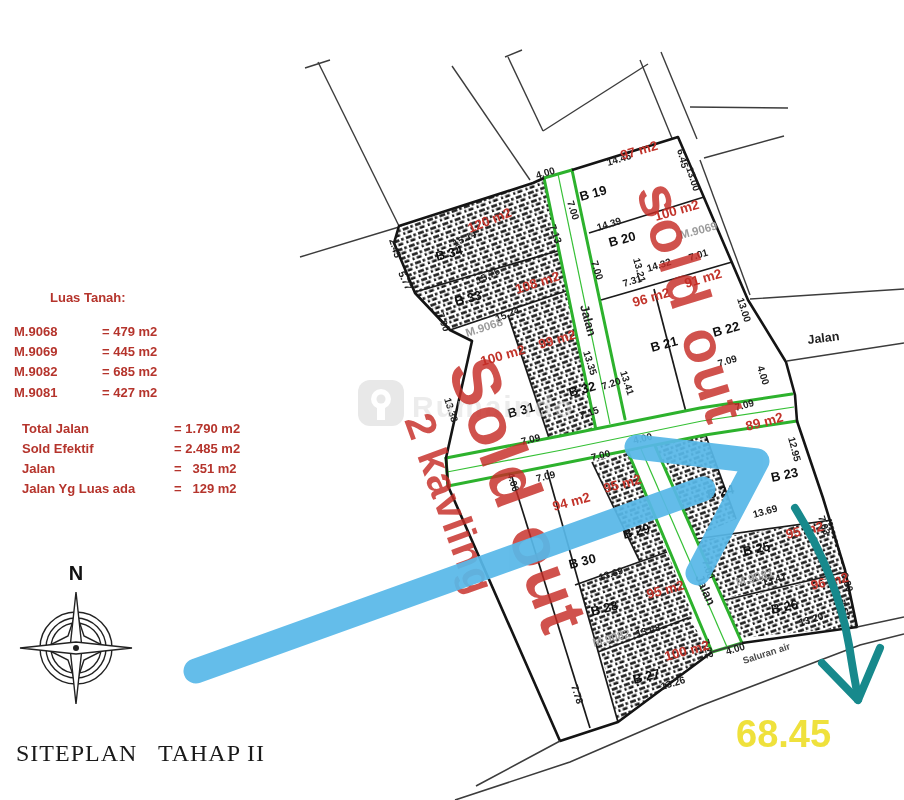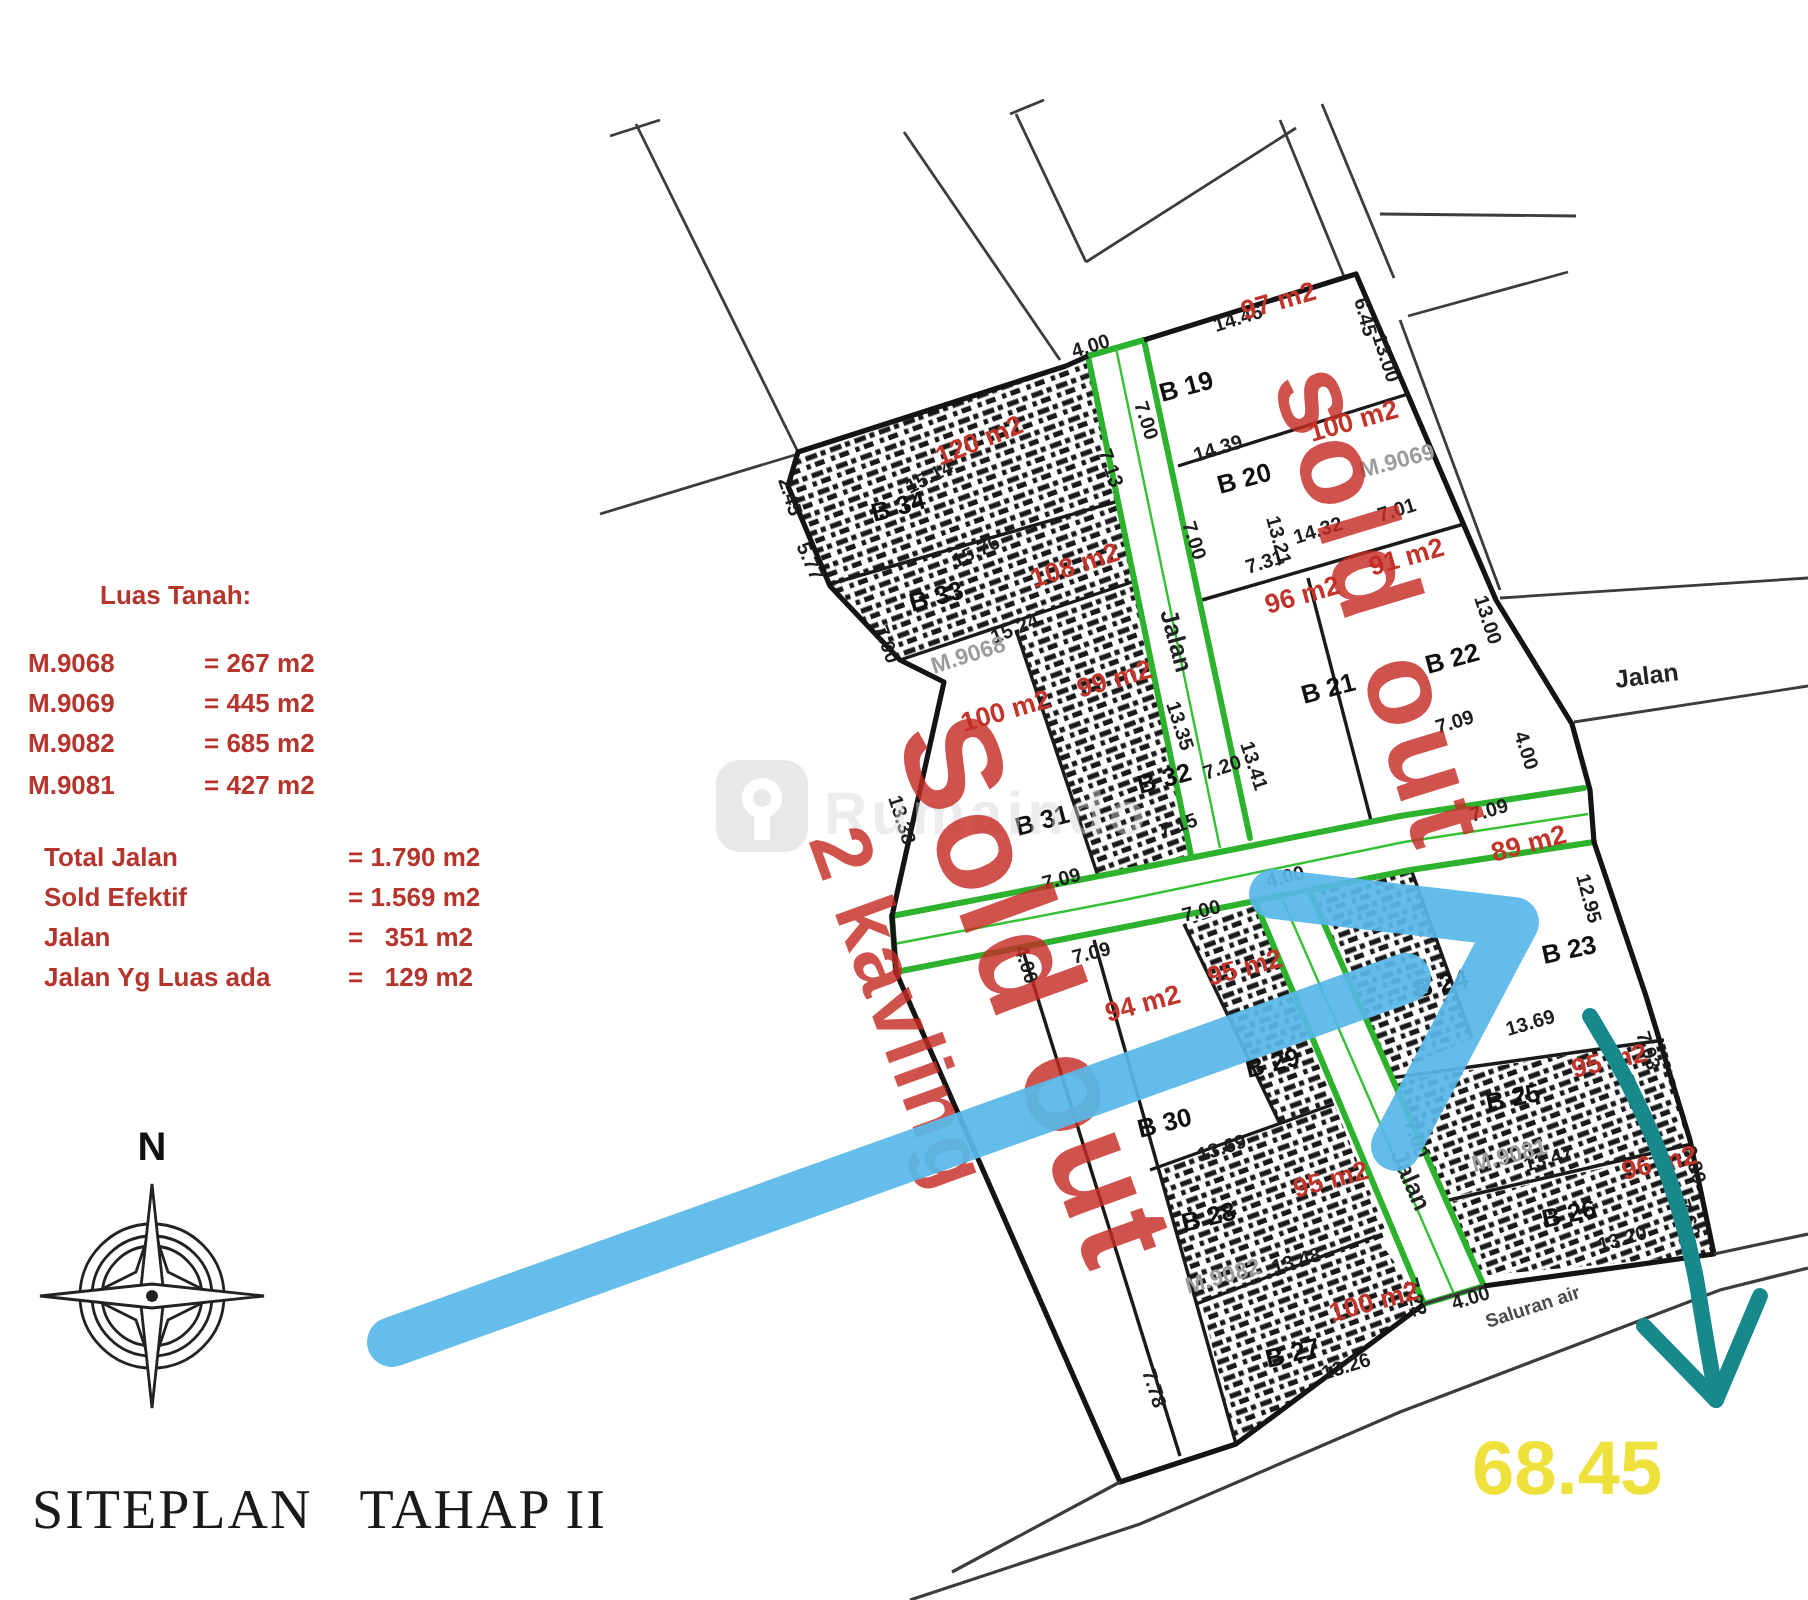--- a/index.html
+++ b/index.html
@@ -25,21 +25,21 @@
   .sal{stroke:#3c3c3c;stroke-width:1.6;fill:none;}
   
   #legend{position:absolute;left:14px;top:288px;color:#b5342c;font-size:13px;font-weight:bold;line-height:1.55;}
   #legend .hd{margin-bottom:14px;padding-left:36px;}
   .lrow{display:flex;}
   .lrow .lab{width:88px;white-space:pre;}
   .lrow2 .lab{width:152px;white-space:pre;}
   .lrow .val{white-space:pre;}
   .grp2{margin-top:16px;margin-left:8px;}
   #title{position:absolute;left:16px;top:740px;font-family:"Liberation Serif",serif;
-         font-size:28px;letter-spacing:1px;color:#1a1a1a;white-space:pre;}
+         font-size:24px;letter-spacing:1px;color:#1a1a1a;white-space:pre;}
 </style>
 </head>
 <body>
 
 <div id="stage">
 
   <svg width="904" height="800" viewBox="0 0 904 800">
     <defs>
       <pattern id="hatch" width="13" height="9" patternUnits="userSpaceOnUse" patternTransform="rotate(-20)">
         <rect width="13" height="9" fill="#ffffff"></rect>
@@ -270,42 +270,42 @@
       <path d="M20,648 L76,642 L132,648 L76,654 Z" fill="#ffffff"></path>
       <circle cx="76" cy="648" r="3" fill="#222" stroke="none"></circle>
       <text x="76" y="580" text-anchor="middle" font-size="20" font-weight="bold" fill="#111" stroke="none" font-family="Liberation Sans, sans-serif">N</text>
     </g>
   </svg>
 
   <div id="legend">
     <div class="hd">Luas Tanah:</div>
     <div class="lrow">
       <span class="lab">M.9068</span>
-      <span class="val">= 267 m2</span>
+      <span class="val">= 479 m2</span>
     </div>
     <div class="lrow">
       <span class="lab">M.9069</span>
       <span class="val">= 445 m2</span>
     </div>
     <div class="lrow">
       <span class="lab">M.9082</span>
       <span class="val">= 685 m2</span>
     </div>
     <div class="lrow">
       <span class="lab">M.9081</span>
       <span class="val">= 427 m2</span>
     </div>
     <div class="grp2">
       <div class="lrow lrow2">
         <span class="lab">Total Jalan</span>
         <span class="val">= 1.790 m2</span>
       </div>
       <div class="lrow lrow2">
         <span class="lab">Sold Efektif</span>
-        <span class="val">= 1.569 m2</span>
+        <span class="val">= 2.485 m2</span>
       </div>
       <div class="lrow lrow2">
         <span class="lab">Jalan</span>
         <span class="val">=   351 m2</span>
       </div>
       <div class="lrow lrow2">
         <span class="lab">Jalan Yg Luas ada</span>
         <span class="val">=   129 m2</span>
       </div>
     </div>

